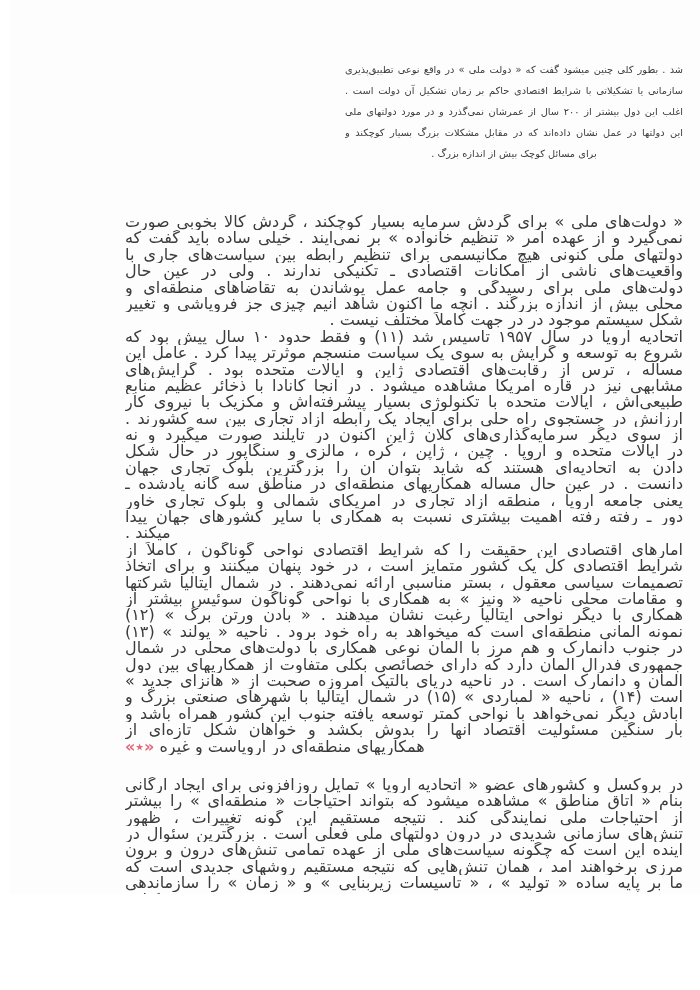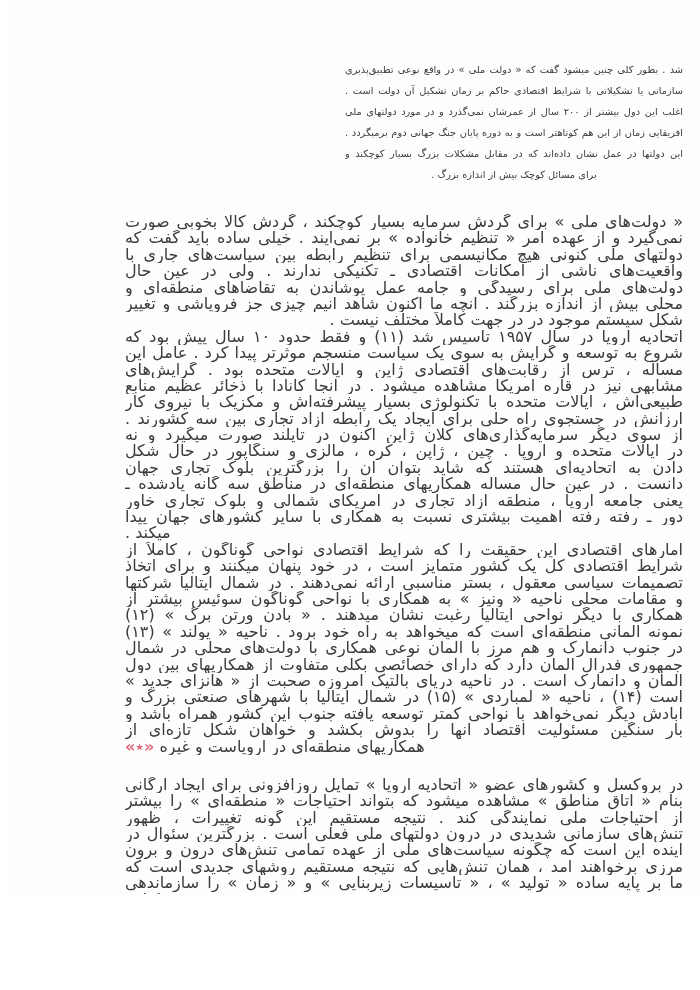--- a/index.html
+++ b/index.html
@@ -75,21 +75,20 @@
 </style>
 </head>
 <body>
 
 <div class="page" style="color: rgb(59, 59, 59);">
 
   <div class="intro" lang="fa" dir="rtl">
       <div class="ln">شد . بطور کلی چنین میشود گفت که « دولت ملی » در واقع نوعی تطبیق‌پذیری</div>
       <div class="ln">سازمانی یا تشکیلاتی با شرایط اقتصادی حاکم بر زمان تشکیل آن دولت است .</div>
       <div class="ln">اغلب این دول بیشتر از ۲۰۰ سال از عمرشان نمی‌گذرد و در مورد دولتهای ملی</div>
-      <div class="ln">افریقایی زمان از این هم کوتاهتر است و به دوره پایان جنگ جهانی دوم برمیگردد .</div>
       <div class="ln">این دولتها در عمل نشان داده‌اند که در مقابل مشکلات بزرگ بسیار کوچکند و</div>
       <div class="ln align-center">برای مسائل کوچک بیش از اندازه بزرگ .</div>
     </div>
 
 
   <div class="body-text" lang="fa" dir="rtl">
 
     <div class="para">
         <div class="ln">« دولت‌های ملی » برای گردش سرمایه بسیار کوچکند ، گردش کالا بخوبی صورت</div>
         <div class="ln">نمی‌گیرد و از عهده امر « تنظیم خانواده » بر نمی‌آیند . خیلی ساده باید گفت که</div>

